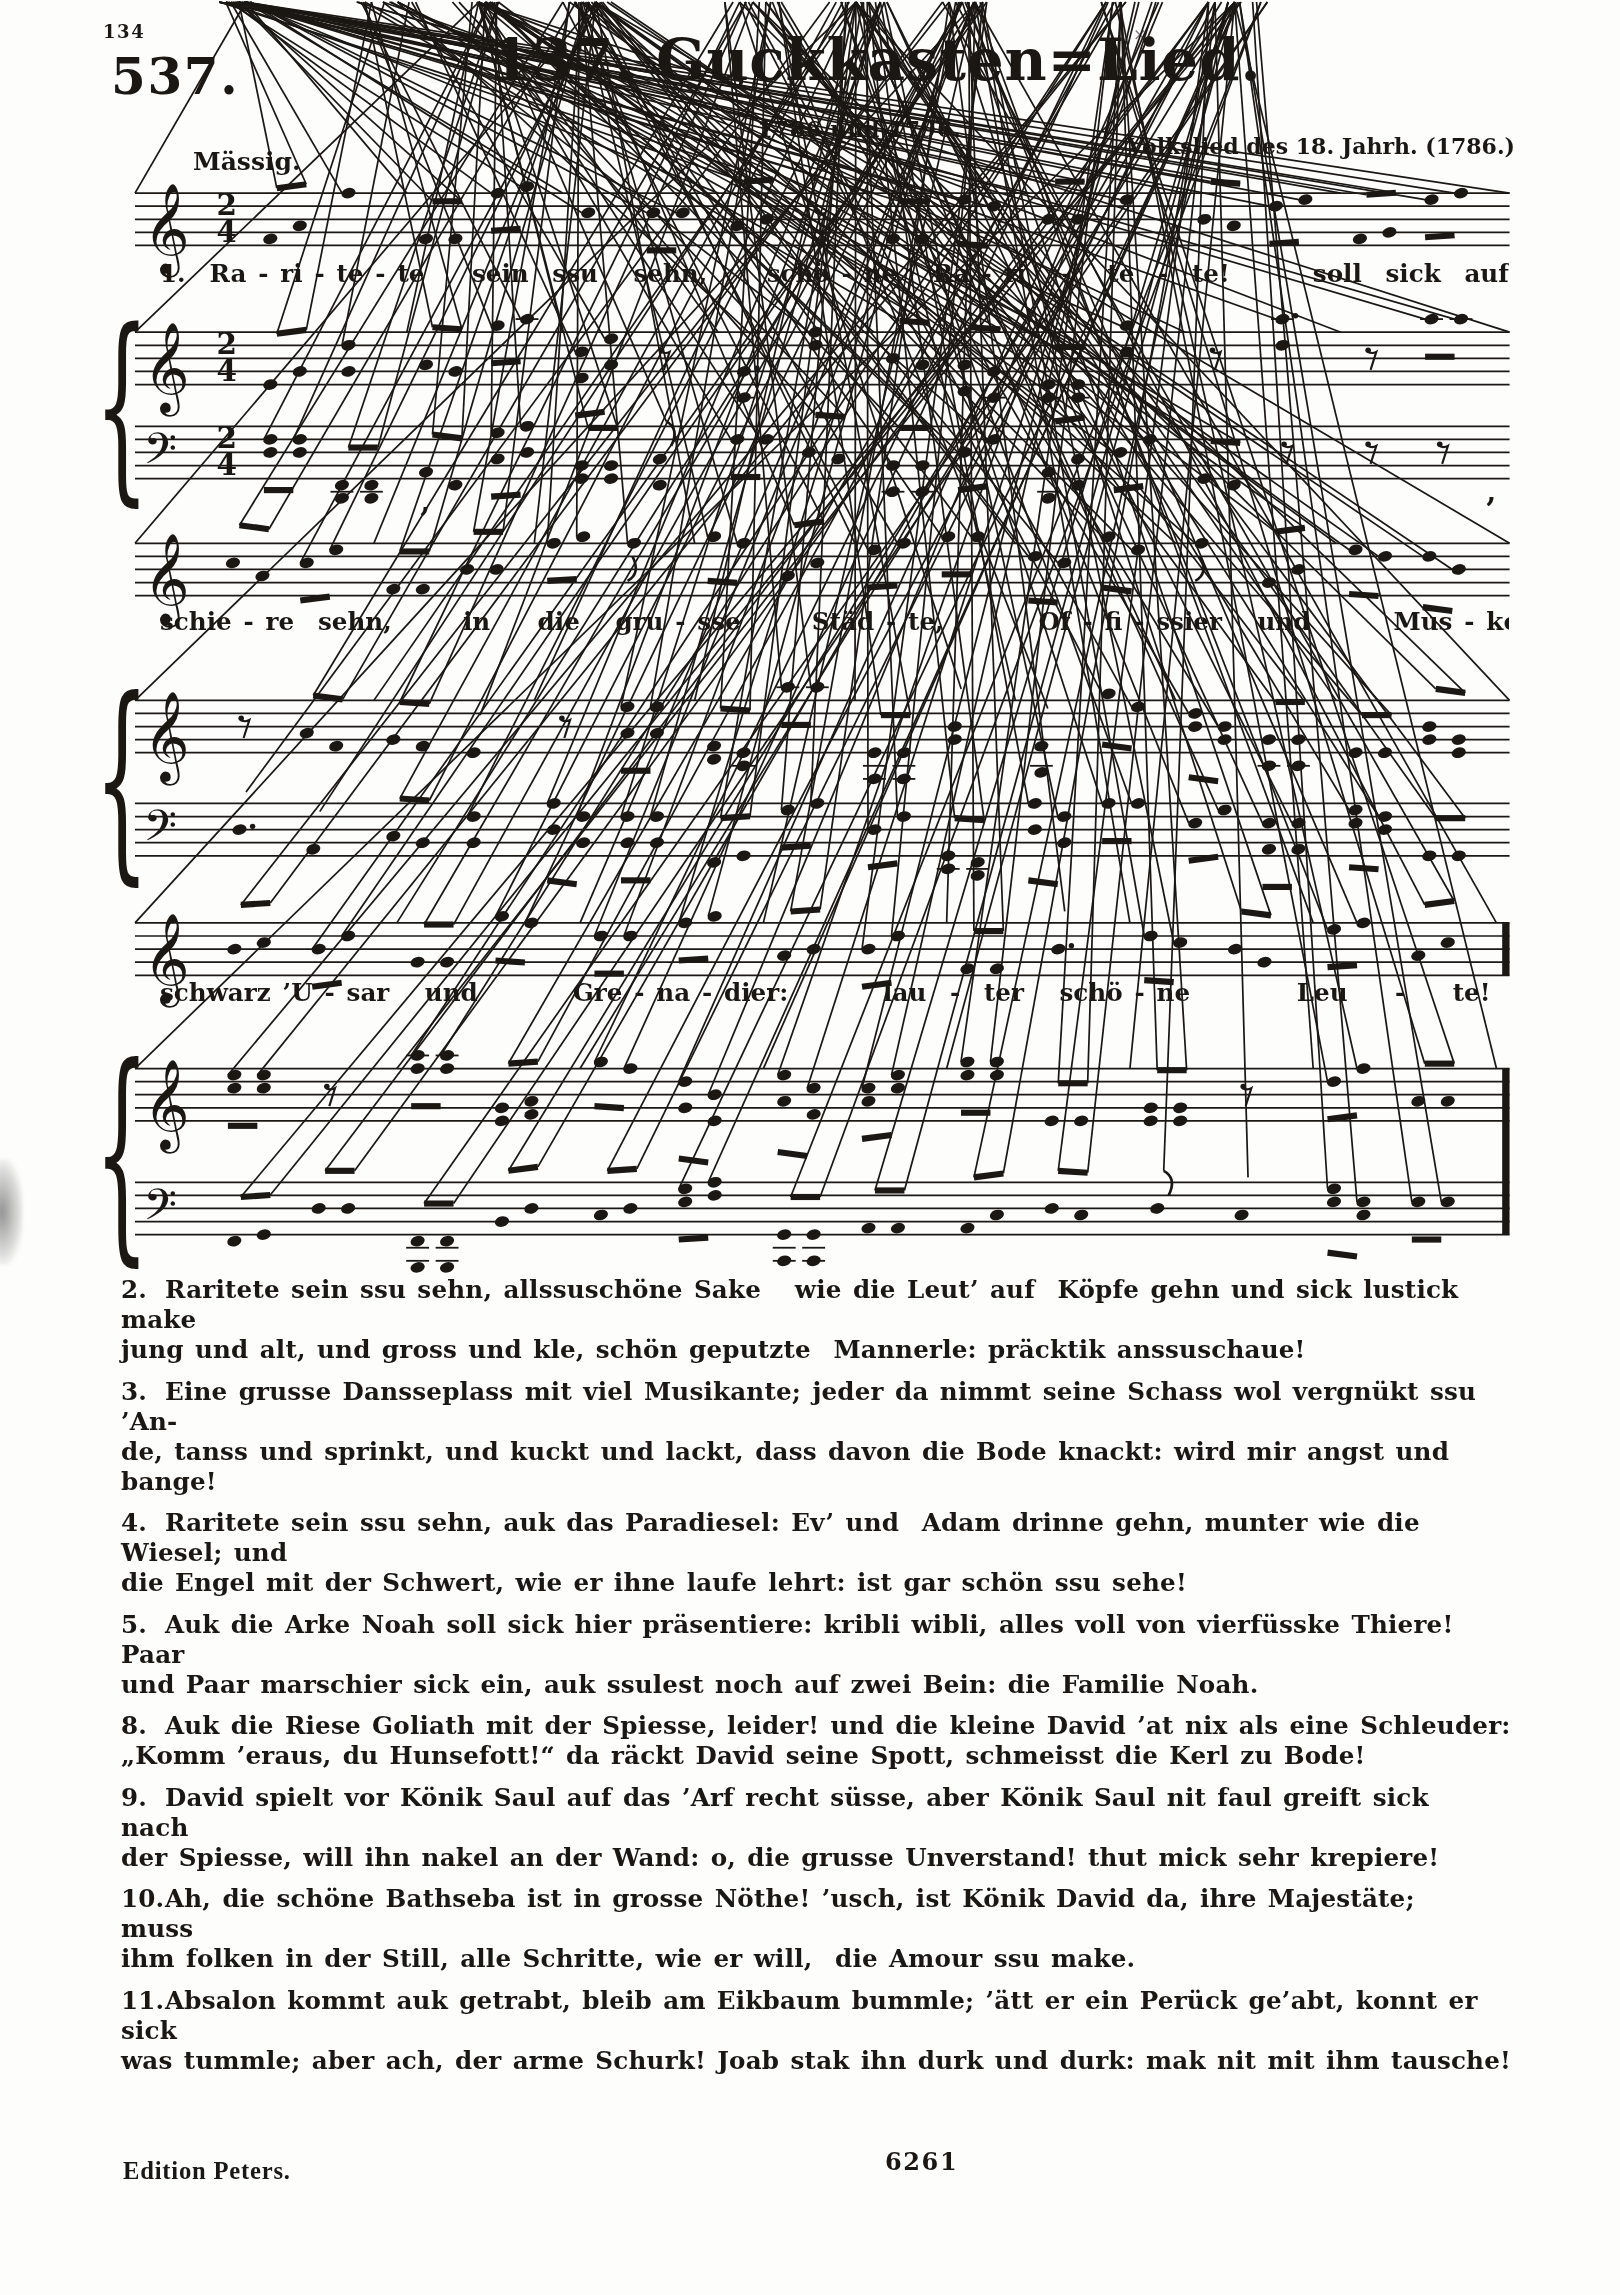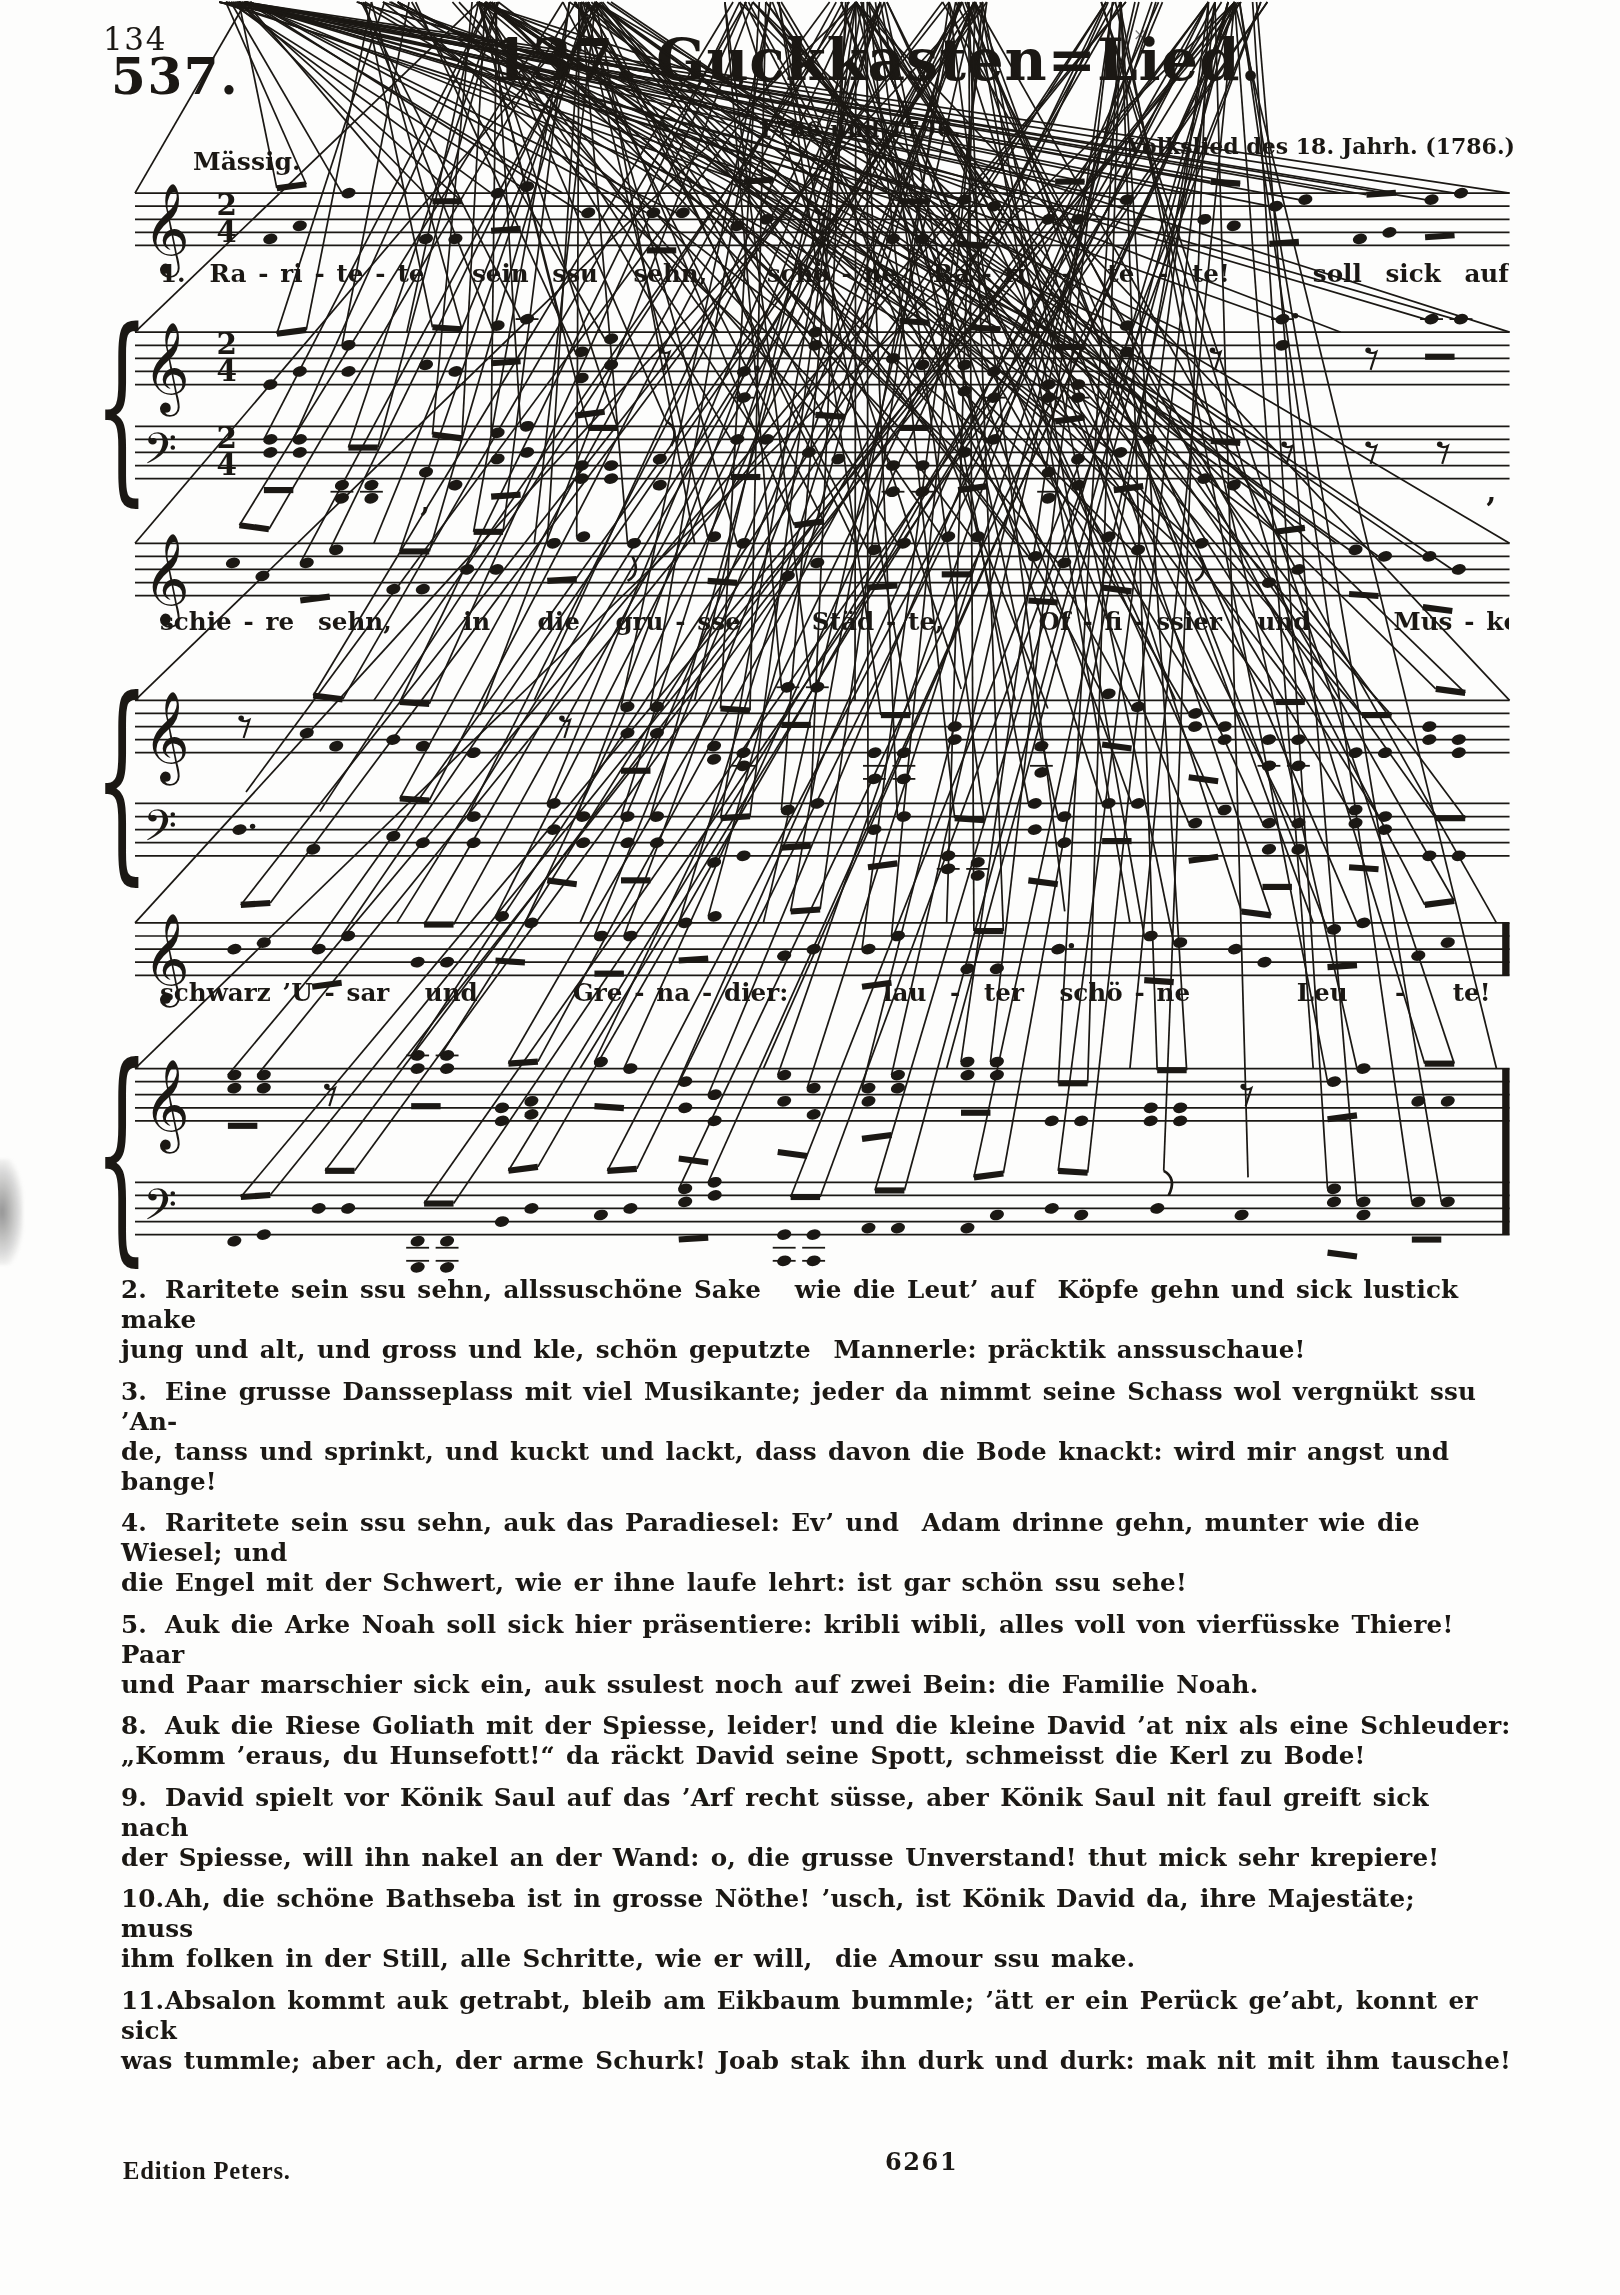--- a/index.html
+++ b/index.html
@@ -1,20 +1,20 @@
 <!DOCTYPE html>
 <html style="font-size:13px"><head>
 <meta charset="utf-8">
 <style>
   *{margin:0;padding:0;box-sizing:border-box}
   html,body{background:#dcdcdc}
   .page{position:relative;width:1620px;height:2295px;background:#fdfdfc;
         font-family:"DejaVu Serif",serif;color:#1b1814;overflow:hidden}
   .abs{position:absolute}
-  .pgnum{left:103px;top:21px;font-size:31px;font-weight:400;letter-spacing:1.6px}
+  .pgnum{left:103px;top:21px;font-size:18px;font-weight:700;letter-spacing:1.6px}
   .collnum{left:111px;top:47px;font-size:50px;font-weight:700;letter-spacing:1.6px}
   .title{left:385px;top:26px;width:982px;text-align:center;font-size:58px;font-weight:700;letter-spacing:0.8px}
   .dates{left:385px;top:116px;width:949px;text-align:center;font-size:22px;font-weight:700;letter-spacing:0.8px}
   .attrib{right:105px;top:133px;font-size:22px;font-weight:700}
   .tempo{left:193px;top:147px;font-size:25px;font-weight:700}
   .lyrics{left:160px;width:1349px;font-size:24.6px;font-weight:700;white-space:pre;word-spacing:3.3px;overflow:hidden}
   .lyr1{top:259px}.lyr2{top:607px}.lyr3{top:978px}
   .verses{left:121px;top:1275px;width:1391px}
   .verse{margin-bottom:11.5px}
   .vline{font-size:24.6px;line-height:30px;font-weight:700;letter-spacing:0.2px;word-spacing:2.5px;white-space:pre-wrap}

